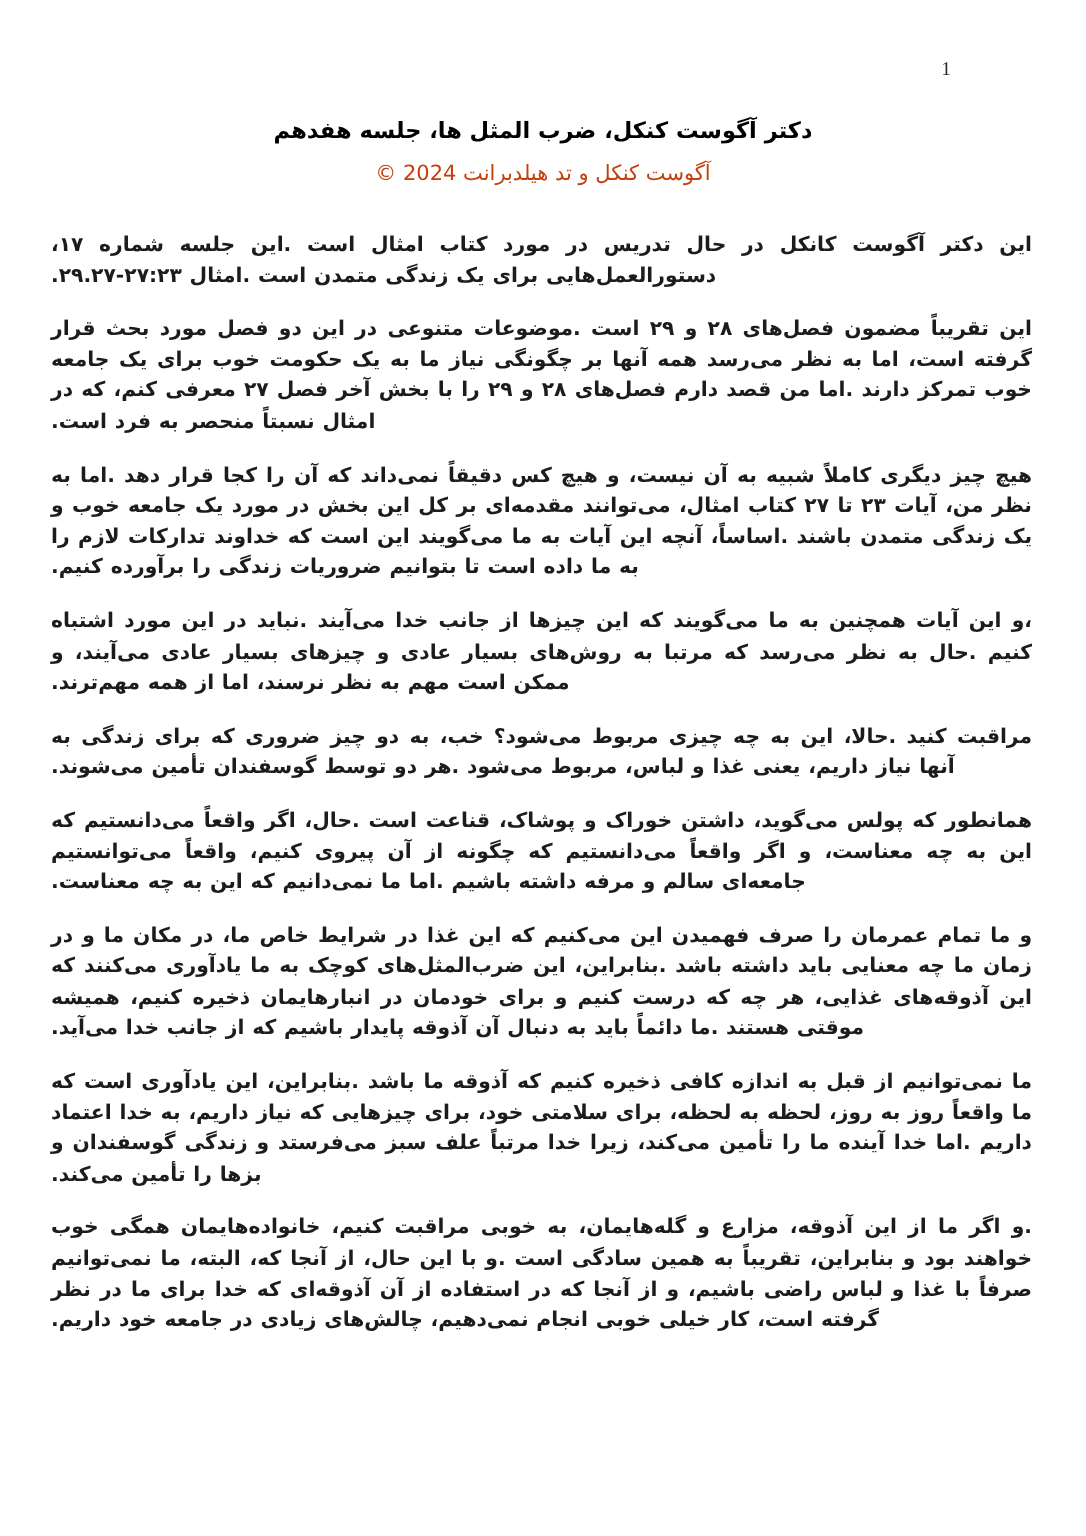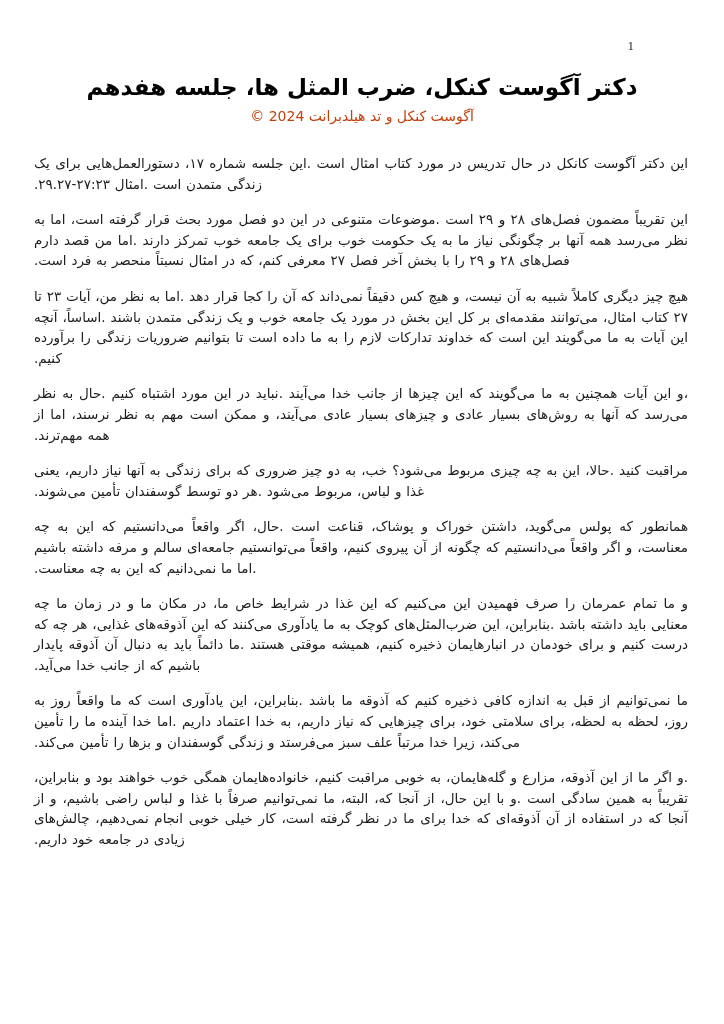--- a/index.html
+++ b/index.html
@@ -21,21 +21,21 @@
     top: 38px;
     right: 90px;
     font-family: "Liberation Serif", serif;
     font-size: 13px;
     color: #2b2b2b;
   }
   .title {
     margin: 0;
     padding-top: 74px;
     text-align: center;
-    font-size: 23px;
+    font-size: 15px;
     line-height: 27px;
     font-weight: bold;
     color: #000000;
   }
   .subtitle {
     margin-top: 7px;
     text-align: center;
     font-size: 14px;
     color: #c2410c;
   }
@@ -44,36 +44,37 @@
     font-size: 13.5px;
     line-height: 20.6px;
   }
   .content p {
     margin: 0 0 15px 0;
     direction: rtl;
     unicode-bidi: plaintext;
     text-align: justify;
     text-align-last: left;
     word-spacing: 0.5px;
+    font-weight: bold;
   }
 </style>
 </head>
 <body>
 
 <div class="page">
   <div class="page-number">1</div>
 
   <h1 class="title" dir="rtl">دکتر آگوست کنکل، ضرب المثل ها، جلسه هفدهم</h1>
 
   <div class="subtitle" dir="rtl">آگوست کنکل و تد هیلدبرانت 2024 ©</div>
 
   <div class="content">
       <p dir="rtl">این دکتر آگوست کانکل در حال تدریس در مورد کتاب امثال است .این جلسه شماره ۱۷، دستورالعمل‌هایی برای یک زندگی متمدن است .امثال ۲۷:۲۳-۲۹.۲۷.</p>
       <p dir="rtl">این تقریباً مضمون فصل‌های ۲۸ و ۲۹ است .موضوعات متنوعی در این دو فصل مورد بحث قرار گرفته است، اما به نظر می‌رسد همه آنها بر چگونگی نیاز ما به یک حکومت خوب برای یک جامعه خوب تمرکز دارند .اما من قصد دارم فصل‌های ۲۸ و ۲۹ را با بخش آخر فصل ۲۷ معرفی کنم، که در امثال نسبتاً منحصر به فرد است.</p>
       <p dir="rtl">هیچ چیز دیگری کاملاً شبیه به آن نیست، و هیچ کس دقیقاً نمی‌داند که آن را کجا قرار دهد .اما به نظر من، آیات ۲۳ تا ۲۷ کتاب امثال، می‌توانند مقدمه‌ای بر کل این بخش در مورد یک جامعه خوب و یک زندگی متمدن باشند .اساساً، آنچه این آیات به ما می‌گویند این است که خداوند تدارکات لازم را به ما داده است تا بتوانیم ضروریات زندگی را برآورده کنیم.</p>
-      <p dir="rtl">،و این آیات همچنین به ما می‌گویند که این چیزها از جانب خدا می‌آیند .نباید در این مورد اشتباه کنیم .حال به نظر می‌رسد که آنها به روش‌های بسیار عادی و چیزهای بسیار عادی می‌آیند، و ممکن است مهم به نظر نرسند، اما از همه مهم‌ترند.</p>
+      <p dir="rtl">،و این آیات همچنین به ما می‌گویند که این چیزها از جانب خدا می‌آیند .نباید در این مورد اشتباه کنیم .حال به نظر می‌رسد که مرتبا به روش‌های بسیار عادی و چیزهای بسیار عادی می‌آیند، و ممکن است مهم به نظر نرسند، اما از همه مهم‌ترند.</p>
       <p dir="rtl">مراقبت کنید  .حالا، این به چه چیزی مربوط می‌شود؟ خب، به دو چیز ضروری که برای زندگی به آنها نیاز داریم، یعنی غذا و لباس، مربوط می‌شود .هر دو توسط گوسفندان تأمین می‌شوند.</p>
       <p dir="rtl">همانطور که پولس می‌گوید، داشتن خوراک و پوشاک، قناعت است .حال، اگر واقعاً می‌دانستیم که این به چه معناست، و اگر واقعاً می‌دانستیم که چگونه از آن پیروی کنیم، واقعاً می‌توانستیم جامعه‌ای سالم و مرفه داشته باشیم .اما ما نمی‌دانیم که این به چه معناست.</p>
       <p dir="rtl">و ما تمام عمرمان را صرف فهمیدن این می‌کنیم که این غذا در شرایط خاص ما، در مکان ما و در زمان ما چه معنایی باید داشته باشد .بنابراین، این ضرب‌المثل‌های کوچک به ما یادآوری می‌کنند که این آذوقه‌های غذایی، هر چه که درست کنیم و برای خودمان در انبارهایمان ذخیره کنیم، همیشه موقتی هستند .ما دائماً باید به دنبال آن آذوقه پایدار باشیم که از جانب خدا می‌آید.</p>
       <p dir="rtl">ما نمی‌توانیم از قبل به اندازه کافی ذخیره کنیم که آذوقه ما باشد .بنابراین، این یادآوری است که ما واقعاً روز به روز، لحظه به لحظه، برای سلامتی خود، برای چیزهایی که نیاز داریم، به خدا اعتماد داریم .اما خدا آینده ما را تأمین می‌کند، زیرا خدا مرتباً علف سبز می‌فرستد و زندگی گوسفندان و بزها را تأمین می‌کند.</p>
       <p dir="rtl">.و اگر ما از این آذوقه، مزارع و گله‌هایمان، به خوبی مراقبت کنیم، خانواده‌هایمان همگی خوب خواهند بود و بنابراین، تقریباً به همین سادگی است .و با این حال، از آنجا که، البته، ما نمی‌توانیم صرفاً با غذا و لباس راضی باشیم، و از آنجا که در استفاده از آن آذوقه‌ای که خدا برای ما در نظر گرفته است، کار خیلی خوبی انجام نمی‌دهیم، چالش‌های زیادی در جامعه خود داریم.</p>
     </div>
 </div>
 
 </body></html>

